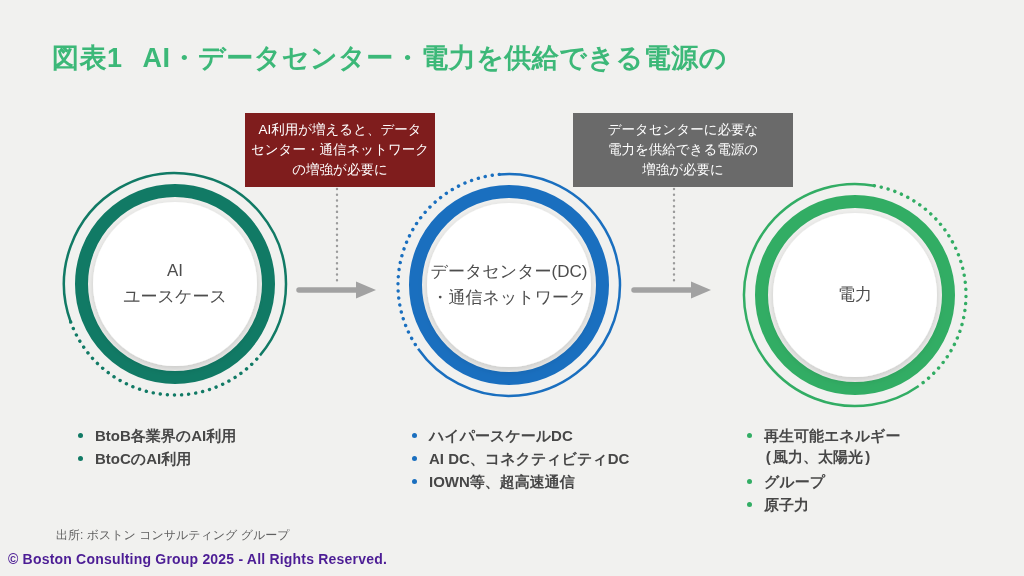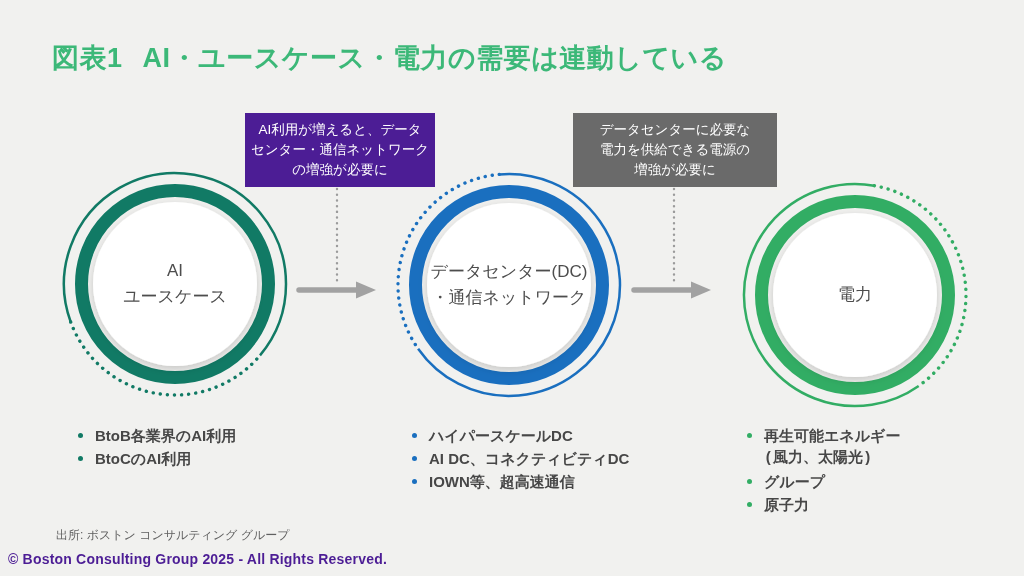--- a/index.html
+++ b/index.html
@@ -14,21 +14,21 @@
     font-size: 27px; font-weight: 600; letter-spacing: 0.5px;
     white-space: nowrap;
   }
   .figure-title .prefix { margin-right: 20px; }
   .callout {
     position: absolute; top: 113px; height: 74px;
     color: #fff; font-size: 13.5px; line-height: 20px;
     text-align: center; padding-top: 7px; font-weight: 500;
   }
   .callout-1 { left: 245px; width: 190px; }
-  .callout-2 { left: 573px; width: 204px; }
+  .callout-2 { left: 573px; width: 220px; }
   .connector { position: absolute; width: 6px; }
   .connector-1 { left: 334px; top: 186px; height: 98px; }
   .connector-2 { left: 671px; top: 186px; height: 101px; }
   .arrow { position: absolute; width: 80px; height: 20px; }
   .arrow-1 { left: 296px; top: 280px; }
   .arrow-2 { left: 631px; top: 280px; }
   .node { position: absolute; width: 230px; height: 230px; }
   .node-1 { left: 60px;  top: 169px; }
   .node-2 { left: 394px; top: 170px; }
   .node-3 { left: 740px; top: 180px; }
@@ -68,24 +68,24 @@
 
   <svg width="0" height="0" style="position:absolute">
     <defs>
       <filter id="cshadow" x="-30%" y="-30%" width="160%" height="160%">
         <feDropShadow dx="0" dy="3" stdDeviation="4" flood-color="#000000" flood-opacity="0.18"></feDropShadow>
       </filter>
     </defs>
   </svg>
 
   <div class="figure-title" style="color: rgb(60, 184, 120);">
-    <span class="prefix">図表1</span><span>AI・ユースケース・電力の需要は連動している</span>
+    <span class="prefix">図表1</span><span>AI・データセンター・電力を供給できる電源の</span>
   </div>
 
-  <div class="callout callout-1" style="background: #4c1d95;">
+  <div class="callout callout-1" style="background: #7f1d1d;">
     <div>AI利用が増えると、データ</div>
     <div>センター・通信ネットワーク</div>
     <div>の増強が必要に</div>
   </div>
   <div class="callout callout-2" style="background: rgb(106, 106, 106);">
     <div>データセンターに必要な</div>
     <div>電力を供給できる電源の</div>
     <div>増強が必要に</div>
   </div>
 

